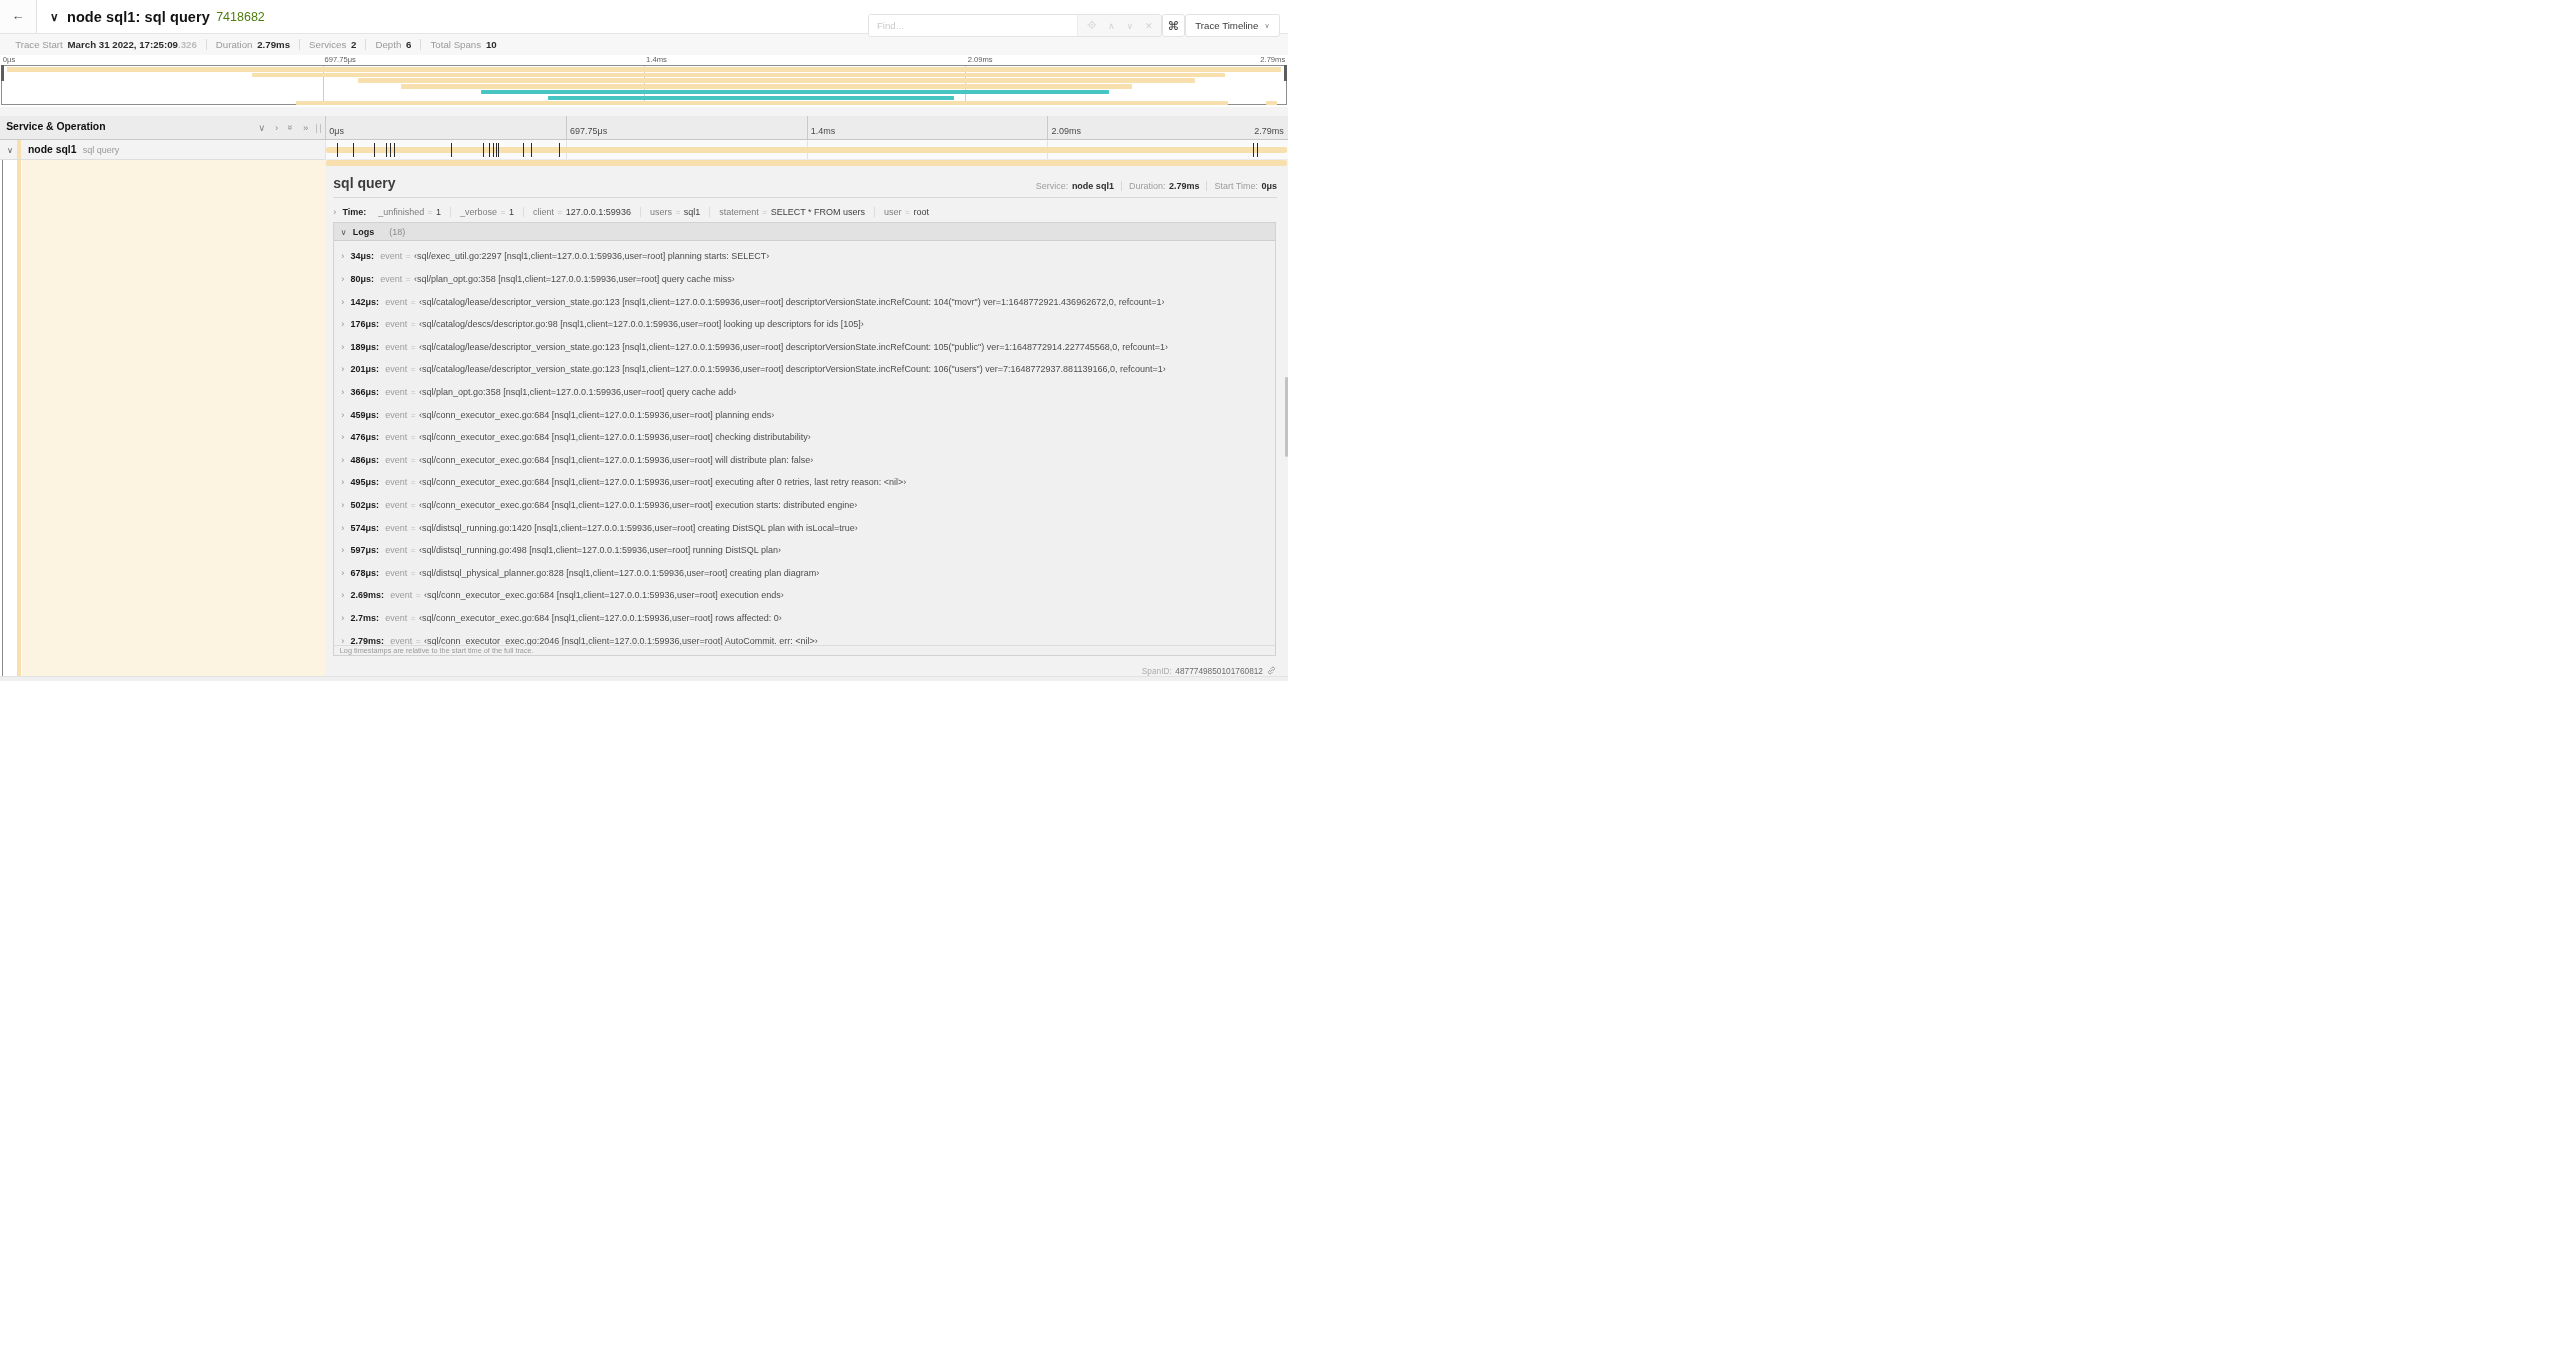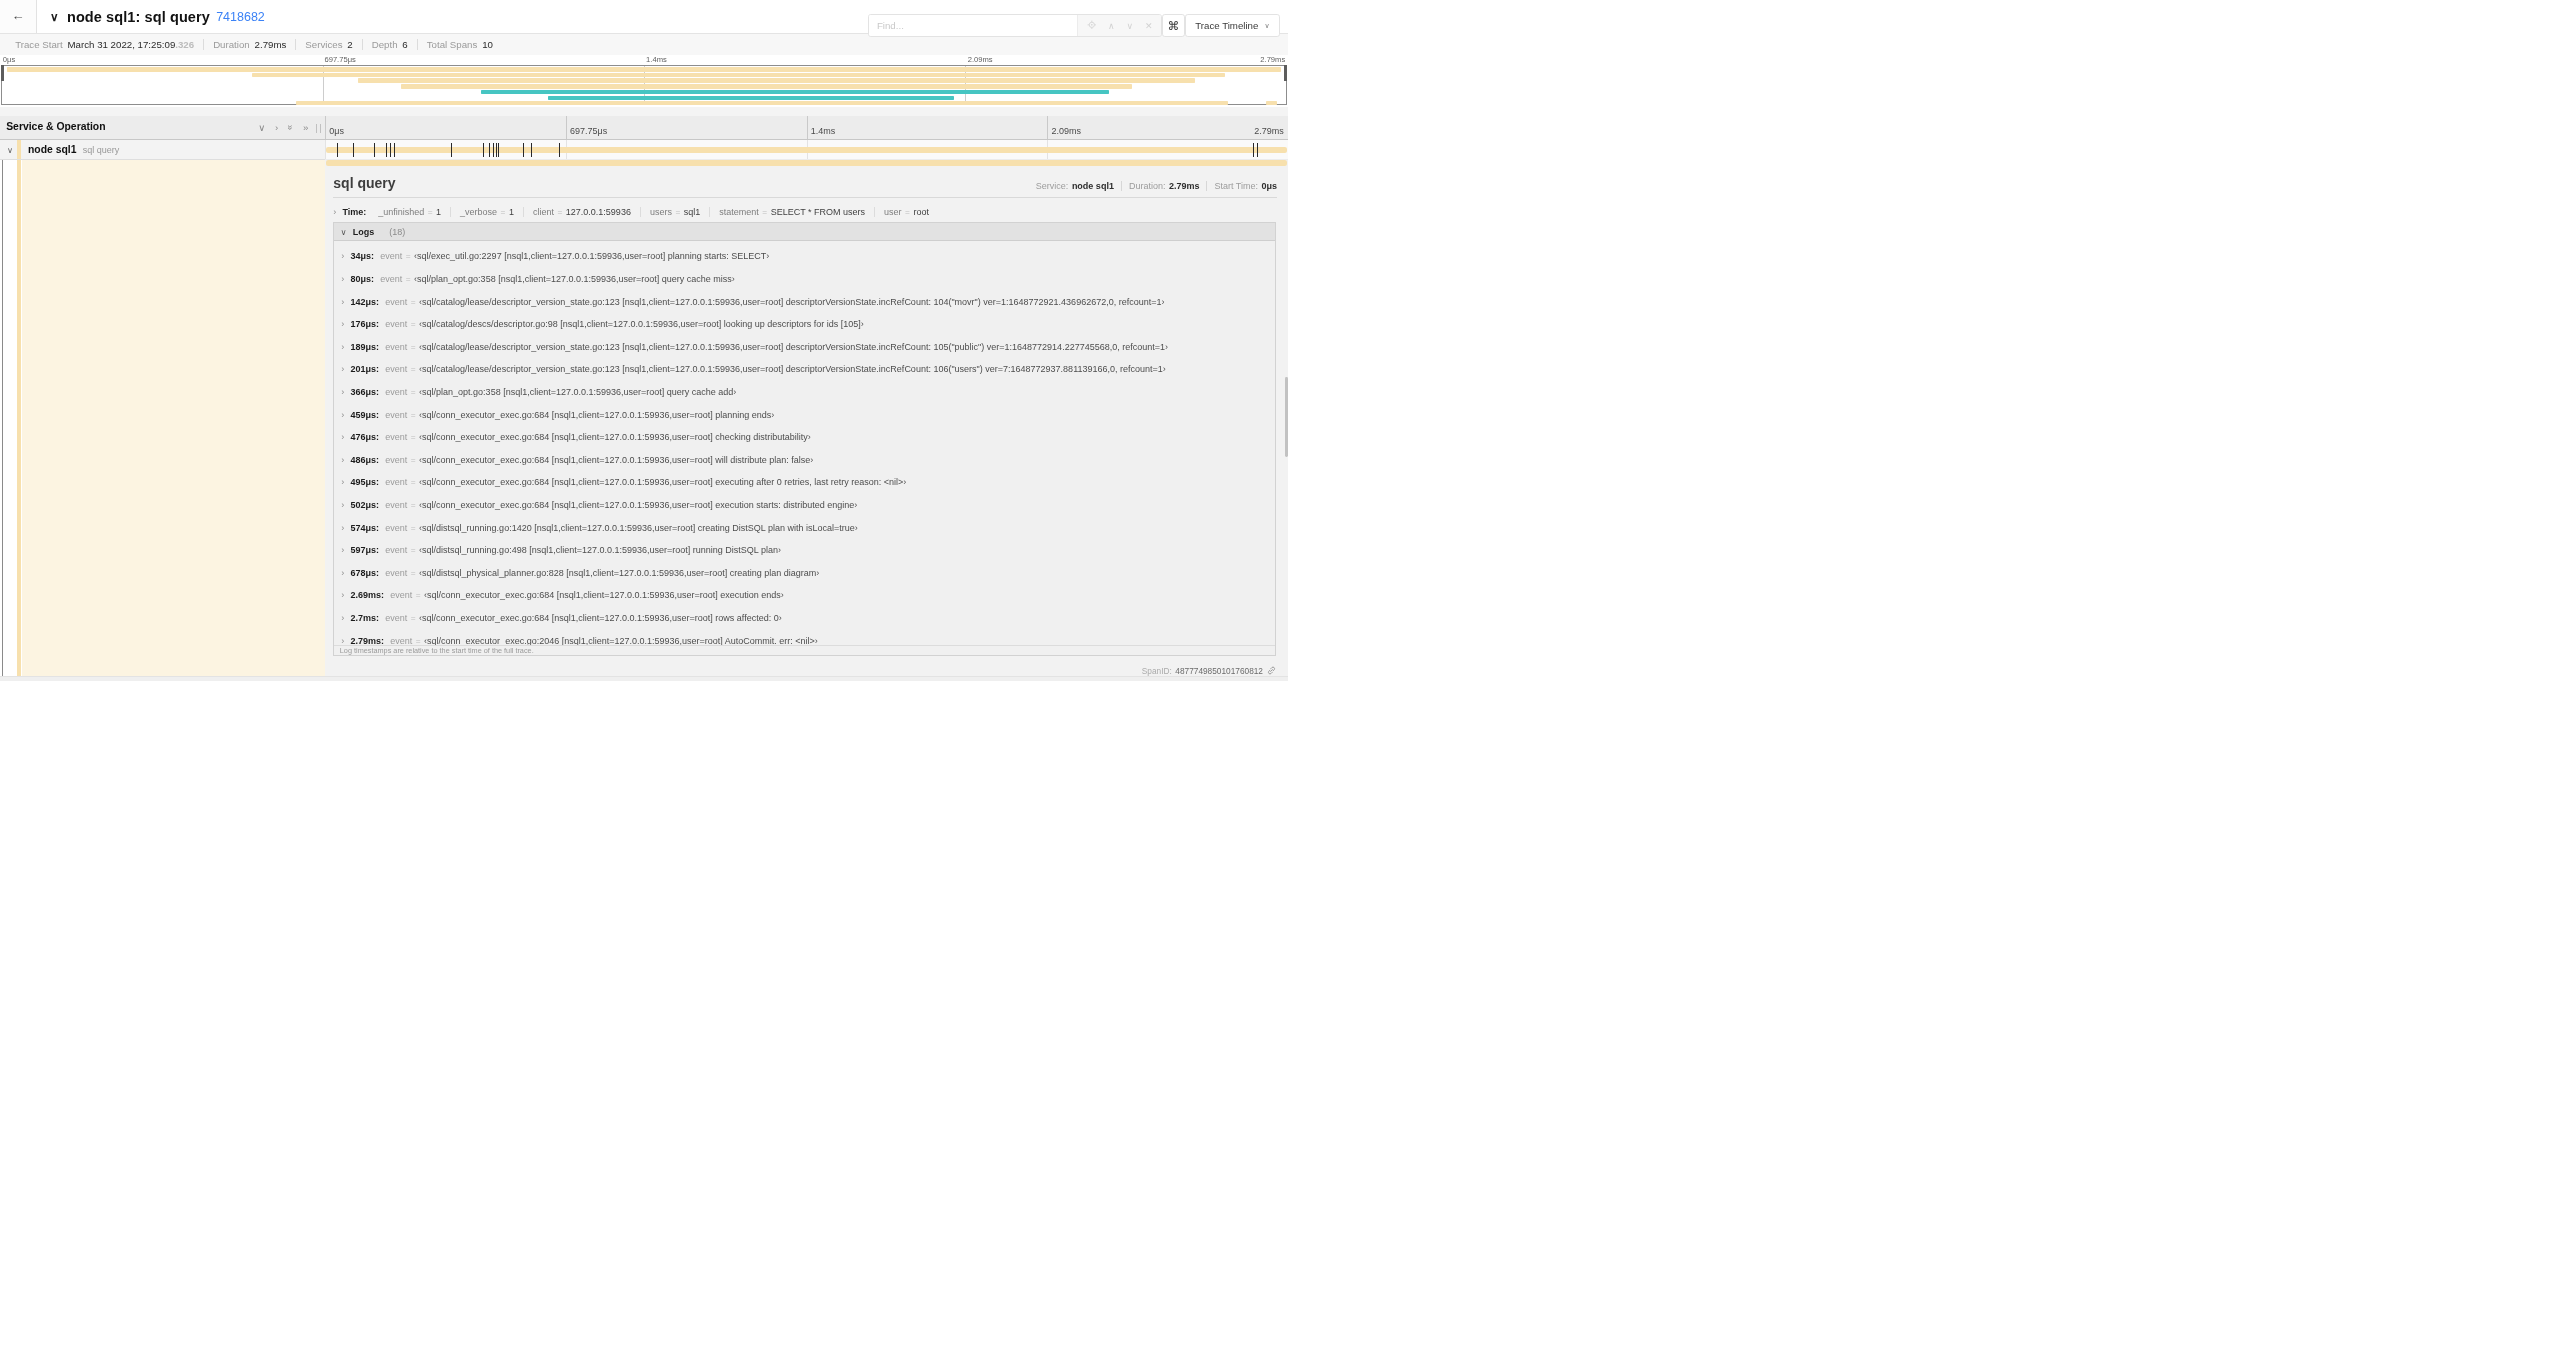--- a/index.html
+++ b/index.html
@@ -9,42 +9,42 @@
 
   
   .top-header { position:absolute; top:0; left:0; right:0; height:34px; background:#fff;
                 border-bottom:0.7px solid #e4e4e4; z-index:5; }
   .back-btn { position:absolute; left:0; top:0; width:37px; height:33px; background:#fcfcfc;
               border-right:0.7px solid #e2e2e2; text-align:center; line-height:32px;
               font-size:13px; color:#4a4a4a; cursor:pointer; }
   .title-wrap { position:absolute; left:50px; top:0; height:33px; display:flex; align-items:center; }
   .title-chevron { font-size:11.8px; font-weight:700; color:#1d1d1d; margin-right:8.3px; }
   .page-title { font-size:14.5px; font-weight:700; color:#121212; letter-spacing:0.1px; }
-  .trace-id { font-size:12.5px; color:#3b82f6; margin-left:6.2px; }
+  .trace-id { font-size:12.5px; color:#4d7c0f; margin-left:6.2px; }
   .header-right { position:absolute; right:8.3px; top:14px; height:23px; display:flex; }
   .find-group { display:flex; height:23px; border:0.7px solid #e3e3e3; border-radius:2.8px; overflow:hidden; }
   .find-input { width:208px; border:none; outline:none; padding:0 7.6px; font-size:9.7px; color:#444; }
   .find-input::placeholder { color:#c9c9c9; }
   .find-tools { display:flex; align-items:center; gap:11.8px; background:#f7f7f7;
                 border-left:0.7px solid #ececec; padding:0 8.3px; color:#d2d2d2; font-size:9px; }
   .find-tools .ticon { cursor:default; }
   .kbd-btn { width:23.5px; height:23px; border:0.7px solid #e3e3e3; border-radius:2.8px; background:#fff;
              display:flex; align-items:center; justify-content:center; font-size:11.8px; color:#3b3b3b; cursor:pointer; }
   .view-select { height:23px; border:0.7px solid #e3e3e3; border-radius:2.8px; background:#fff;
                  display:flex; align-items:center; padding:0 9px; gap:6.2px; font-size:9.7px; color:#3b3b3b; cursor:pointer; }
   .view-caret { font-size:7px; color:#7d7d7d; }
 
   
   .stats-bar { position:absolute; top:34px; left:0; right:0; height:21.5px; background:#f7f7f7;
                border-bottom:0.7px solid #e2e2e2; display:flex; align-items:center; padding-left:6.2px;
                font-size:9.7px; }
   .stat-item { display:flex; align-items:center; padding:0 9px; }
   .stat-item + .stat-item { border-left:0.7px solid #dcdcdc; }
   .stat-label { color:#9a9a9a; margin-right:4.8px; }
-  .stat-value { color:#2c2c2c; font-weight:400; }
+  .stat-value { color:#2c2c2c; font-weight:700; }
   .stat-suffix { color:#bcbcbc; font-weight:700; }
 
   
   .minimap { position:absolute; top:55px; left:0; right:0; height:51px; background:#fff; }
   .mm-labels { position:absolute; top:0; left:0.7px; right:0.7px; height:9.7px; font-size:7.6px; color:#5e5e5e; }
   .mm-label { position:absolute; top:0; white-space:nowrap; }
   .mm-canvas { position:absolute; top:9.7px; left:0.7px; right:0.7px; bottom:0.7px;
                border:0.7px solid #8d8d8d; border-bottom-width:1.4px; background:#fff; }
   .mm-grid { position:absolute; top:0; bottom:0; width:0.7px; background:#cdcdcd; }
   .mm-bar { position:absolute; height:4.8px; border-radius:0.7px; }

